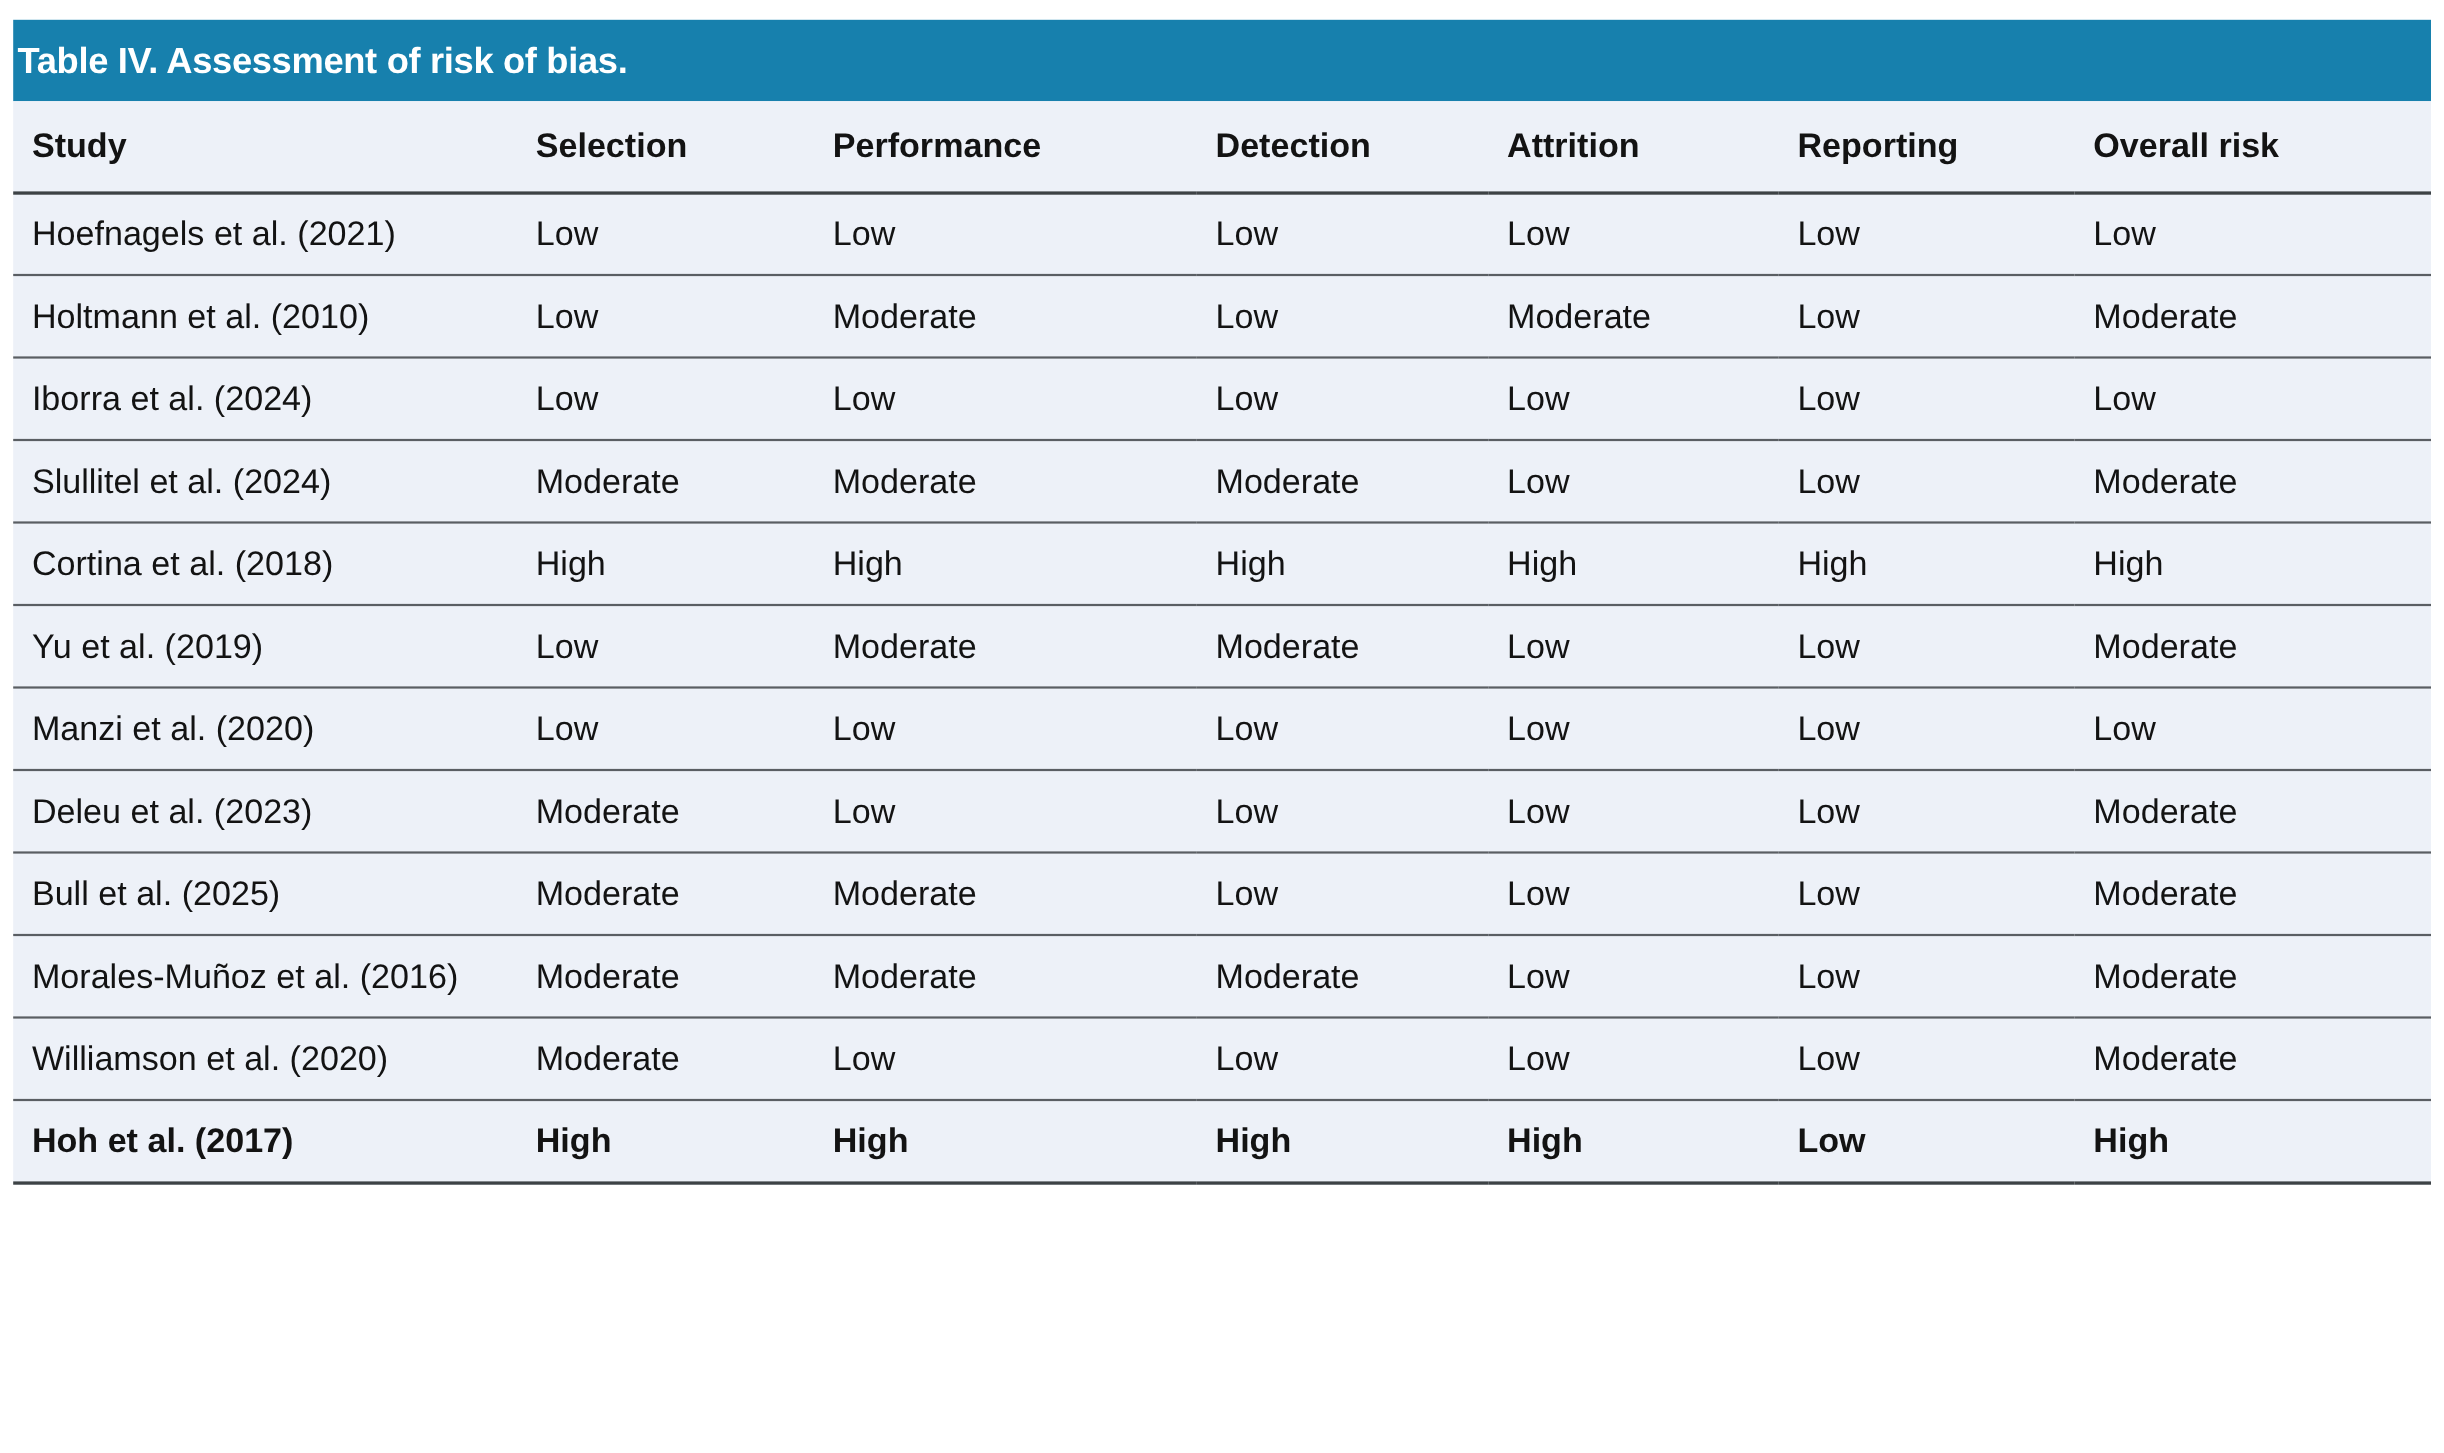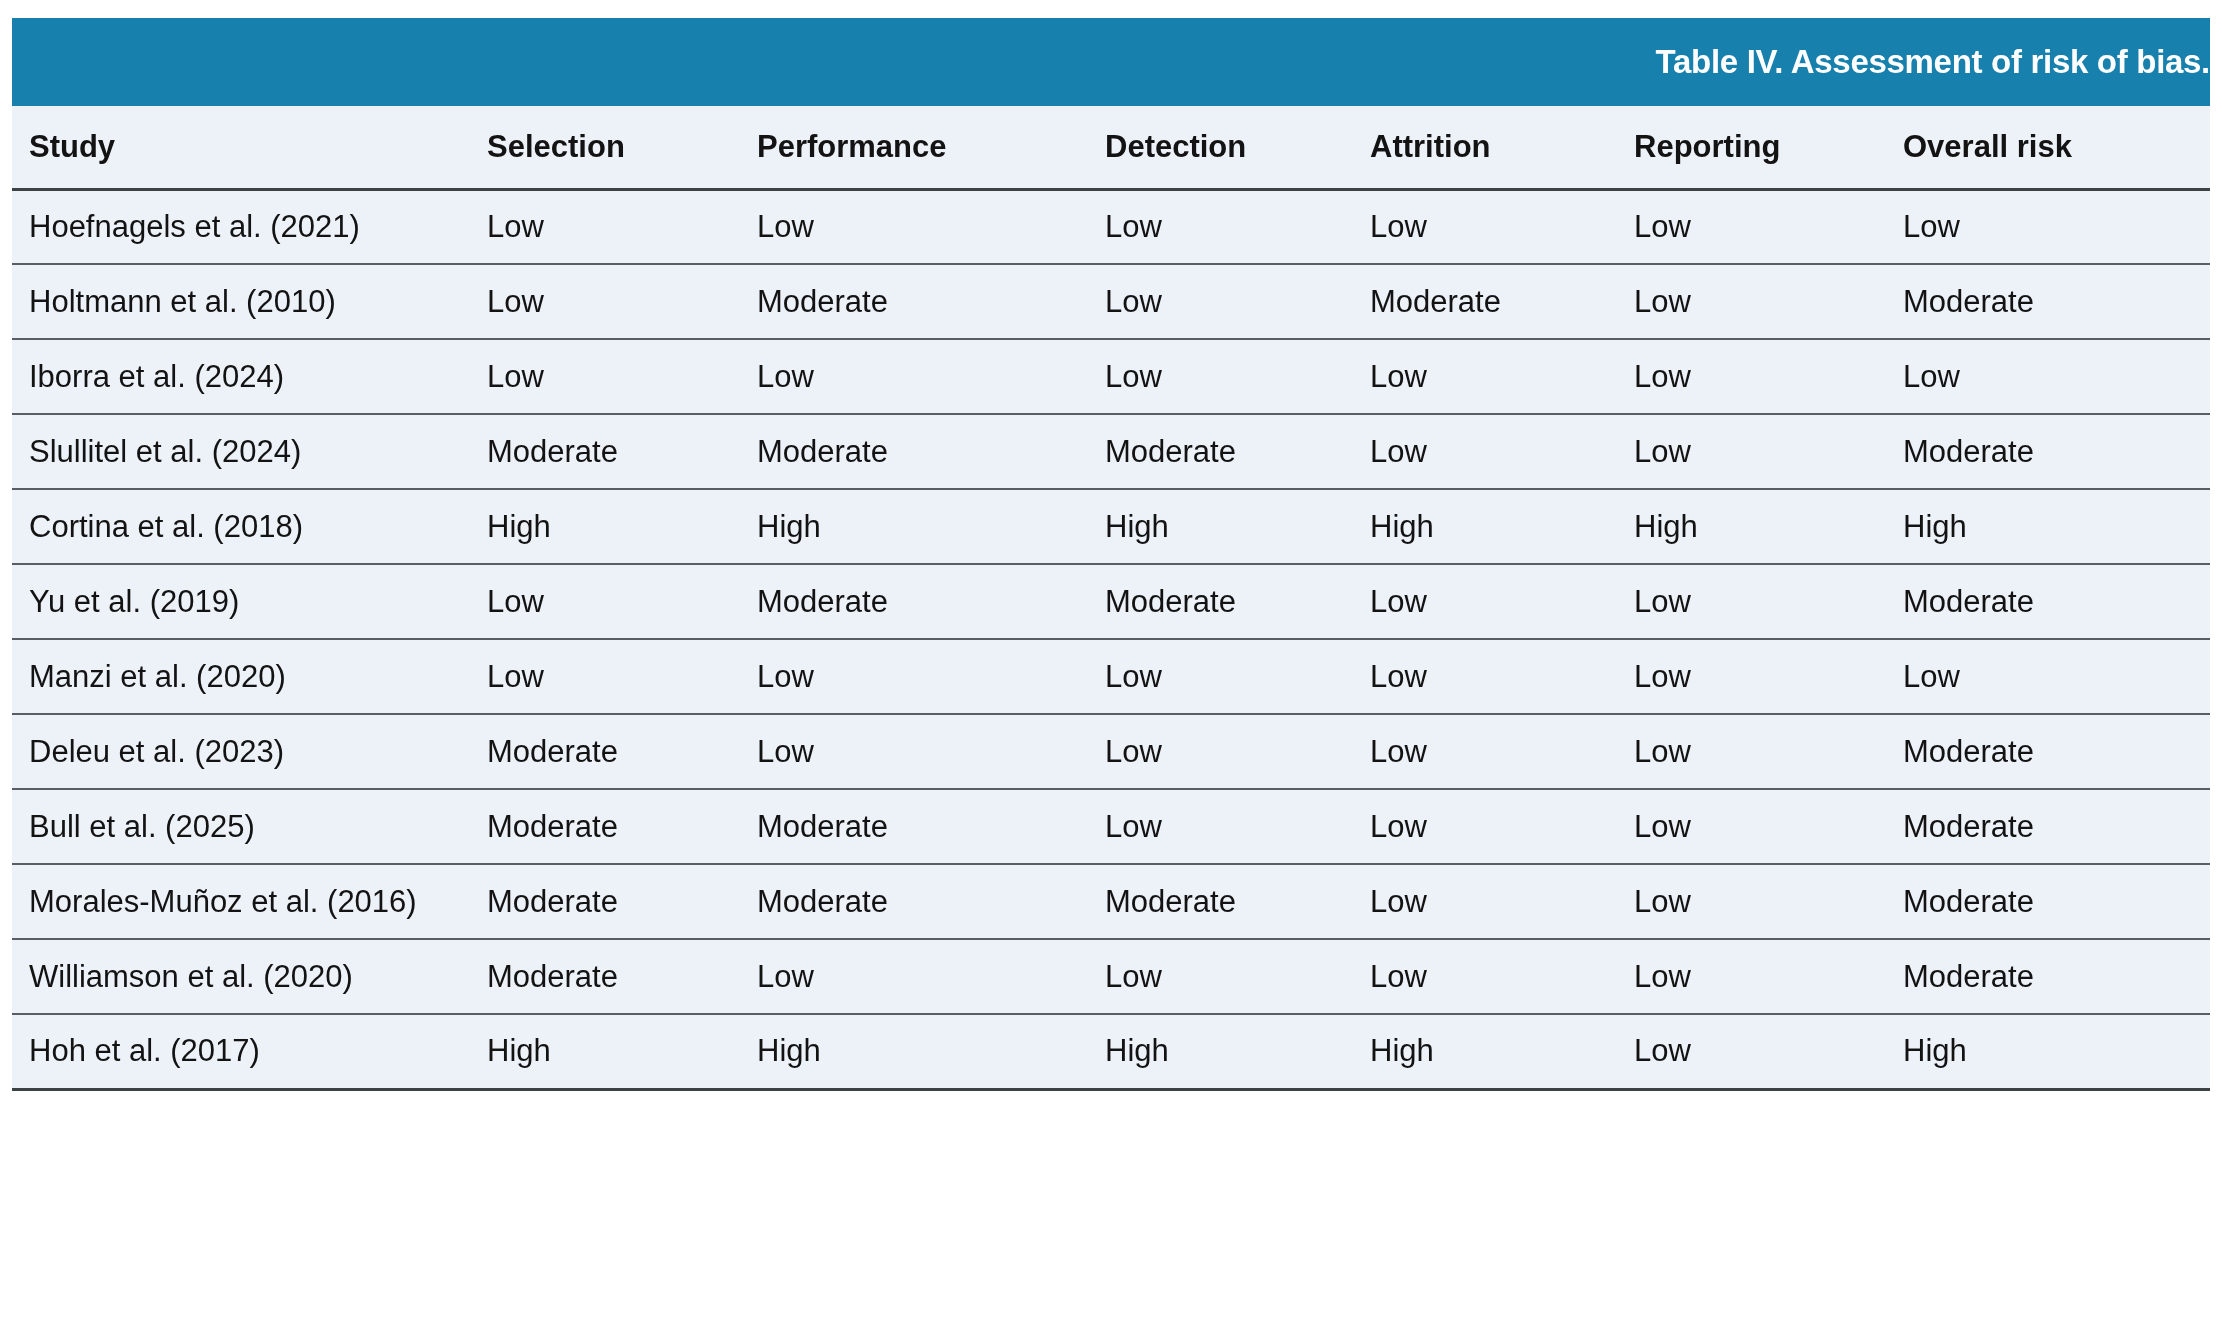--- a/index.html
+++ b/index.html
@@ -17,25 +17,24 @@
     height: 1321px;
     background: var(--page-background);
     font-family: "Liberation Sans", sans-serif;
     overflow: hidden;
   }
   .page {
     padding: 18px 12px 0 12px;
   }
   .title-bar {
     background: var(--header-bar);
-    height: 88px;
+    height: 74px;
     display: flex;
     align-items: center;
-    padding-left: 35px;
-    justify-content: flex-end;
+    padding-left: 4px;
   }
   .title-bar h1 {
     color: var(--title-text);
     font-size: 33px;
     font-weight: bold;
     letter-spacing: -0.3px;
   }
   table.risk-table {
     width: 2198px;
     border-collapse: collapse;
@@ -66,20 +65,21 @@
     margin-top: 36px;
   }
   tbody td {
     height: 75px;
     font-size: 31px;
     font-weight: normal;
     border-bottom: 2px solid var(--row-divider);
   }
   tbody tr:last-child td {
     border-bottom: none;
+    font-weight: bold;
   }
 </style>
 </head>
 <body>
 
 <div class="page">
   <div class="title-bar">
     <h1>Table IV. Assessment of risk of bias.</h1>
   </div>
   <table class="risk-table">

